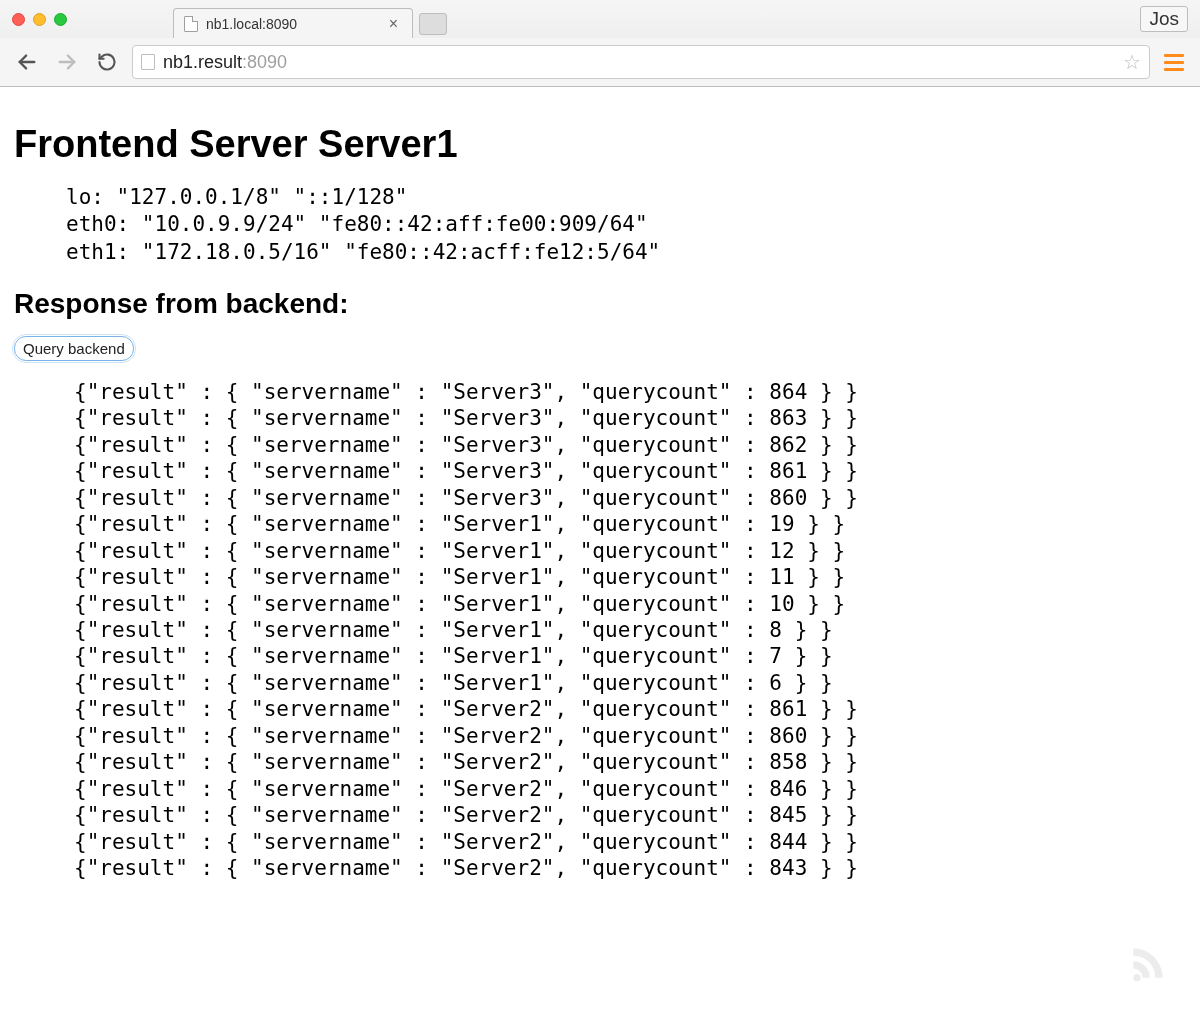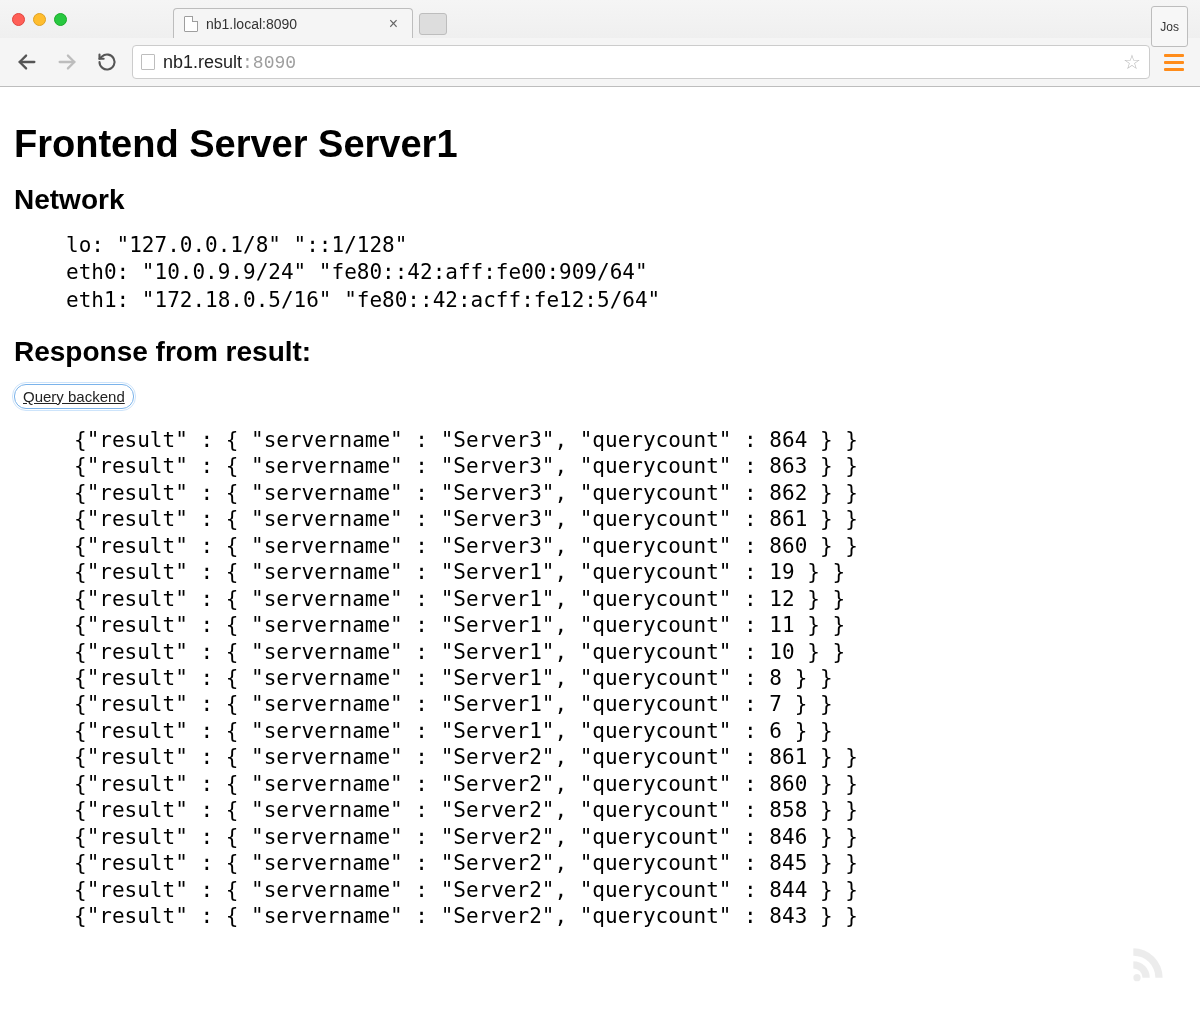--- a/index.html
+++ b/index.html
@@ -15,43 +15,43 @@
     .dot.green { background: #28c840; border: 1px solid #1aab29; }
 
     .tabs { display: flex; align-items: flex-end; height: 100%; margin-left: 90px; }
     .tab { display: flex; align-items: center; height: 30px; padding: 0 10px; background: #f5f5f5; border: 1px solid #bdbdbd; border-bottom: none; border-top-left-radius: 4px; border-top-right-radius: 4px; min-width: 240px; position: relative; }
     .tab .file-ico { width: 14px; height: 16px; border: 1px solid #9e9e9e; border-radius: 1px; background: #fff; margin-right: 8px; position: relative; }
     .tab .file-ico::after { content: ""; position: absolute; top: -1px; right: -1px; width: 5px; height: 5px; background: #f5f5f5; border-left: 1px solid #9e9e9e; border-bottom: 1px solid #9e9e9e; }
     .tab-title { font-size: 14px; color: #333; flex: 1; white-space: nowrap; overflow: hidden; text-overflow: ellipsis; }
     .tab-close { font-size: 16px; color: #666; padding: 0 4px; cursor: pointer; }
     .new-tab { width: 28px; height: 22px; border: 1px solid #bdbdbd; border-radius: 3px; margin-left: 6px; margin-bottom: 3px; background: #ddd; }
 
-    .profile-btn { position: absolute; right: 12px; top: 6px; height: 41px; padding: 0 8px; border: 1px solid #bdbdbd; border-radius: 3px; background: #f7f7f7; font-size: 12px; color: #333; display: flex; align-items: center; }
+    .profile-btn { position: absolute; right: 12px; top: 6px; height: 26px; padding: 0 8px; border: 1px solid #bdbdbd; border-radius: 3px; background: #f7f7f7; font-size: 19px; color: #333; display: flex; align-items: center; }
 
     .toolbar { height: 48px; display: flex; align-items: center; padding: 0 12px; gap: 10px; background: #f5f5f5; }
     .nav-btn { width: 30px; height: 30px; display: flex; align-items: center; justify-content: center; color: #555; font-size: 22px; }
     .nav-btn.disabled { color: #bdbdbd; }
 
     .omnibox { flex: 1; height: 34px; background: #fff; border: 1px solid #ccc; border-radius: 4px; display: flex; align-items: center; padding: 0 8px; gap: 8px; }
     .omnibox .file-ico2 { width: 14px; height: 16px; border: 1px solid #bdbdbd; border-radius: 1px; background: #fff; }
     .url-text { font-size: 18px; color: #222; }
-    .url-text .port { color: #9e9e9e; font-family: Liberation Mono, monospace; }
+    .url-text .port { color: #9e9e9e; }
     .star { margin-left: auto; color: #bdbdbd; font-size: 20px; }
 
     .hamburger { width: 28px; display: flex; flex-direction: column; gap: 4px; padding: 4px; }
     .hamburger span { height: 3px; background: #ff8c1a; border-radius: 1px; }
 
     
     .page { padding: 12px 14px; }
     h1 { font-size: 38px; font-weight: bold; margin: 24px 0 18px 0; }
     h2 { font-size: 28px; font-weight: bold; margin: 14px 0 16px 0; }
     pre.net { font-family: "Menlo", "Consolas", monospace; font-size: 21px; line-height: 1.3; margin-left: 52px; margin-bottom: 22px; }
     pre.results { font-family: "Menlo", "Consolas", monospace; font-size: 21px; line-height: 1.26; margin-left: 60px; margin-top: 18px; }
 
-    button.query { font-size: 15px; padding: 3px 8px; border: 1px solid #7bb3ea; border-radius: 12px; background: #fff; color: #222; outline: 1px solid #cde4fb; outline-offset: 1px; text-decoration: underline; }
+    button.query { font-size: 15px; padding: 3px 8px; border: 1px solid #7bb3ea; border-radius: 12px; background: #fff; color: #222; outline: 1px solid #cde4fb; outline-offset: 1px; }
 
     .feed-icon { position: absolute; right: 30px; bottom: 30px; opacity: 0.15; }
     .feed-icon svg { width: 44px; height: 44px; }
   </style>
 </head>
 <body>
 
 <div class="chrome">
   <div class="titlebar">
     <div class="traffic">
@@ -102,26 +102,25 @@
       <span></span>
       <span></span>
       <span></span>
     </div>
   </div>
 </div>
 
 <div class="page">
   <h1>Frontend Server Server1</h1>
 
-  <h2>Network</h2>
   <pre class="net" id="network-pre">lo: "127.0.0.1/8" "::1/128"
 eth0: "10.0.9.9/24" "fe80::42:aff:fe00:909/64"
 eth1: "172.18.0.5/16" "fe80::42:acff:fe12:5/64"</pre>
 
-  <h2>Response from result:</h2>
+  <h2>Response from backend:</h2>
 
   <button class="query">Query backend</button>
 
   <pre class="results" id="results-pre">{"result" : { "servername" : "Server3", "querycount" : 864 } }
 {"result" : { "servername" : "Server3", "querycount" : 863 } }
 {"result" : { "servername" : "Server3", "querycount" : 862 } }
 {"result" : { "servername" : "Server3", "querycount" : 861 } }
 {"result" : { "servername" : "Server3", "querycount" : 860 } }
 {"result" : { "servername" : "Server1", "querycount" : 19 } }
 {"result" : { "servername" : "Server1", "querycount" : 12 } }

